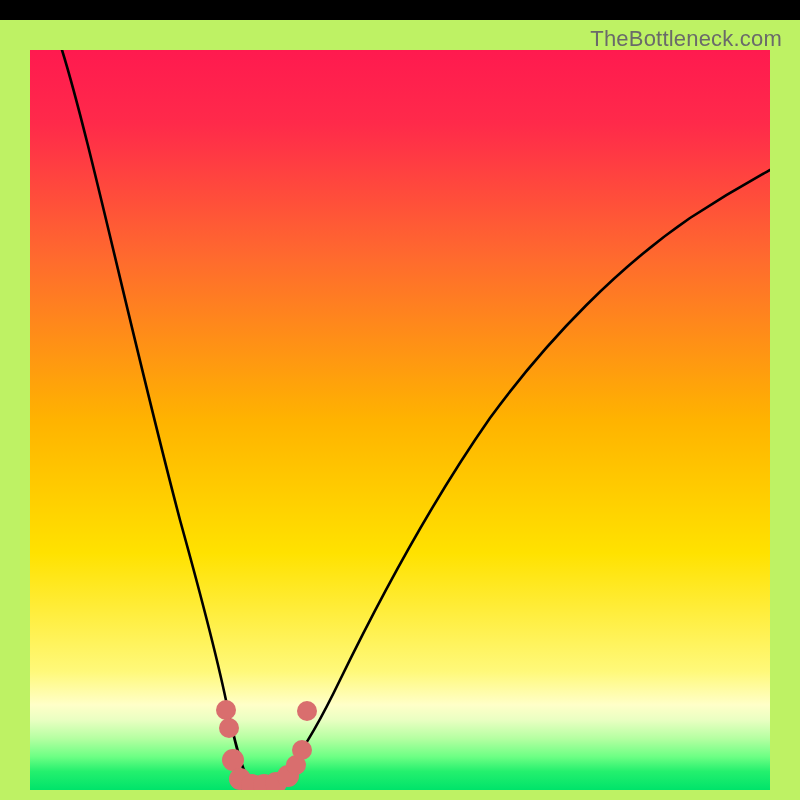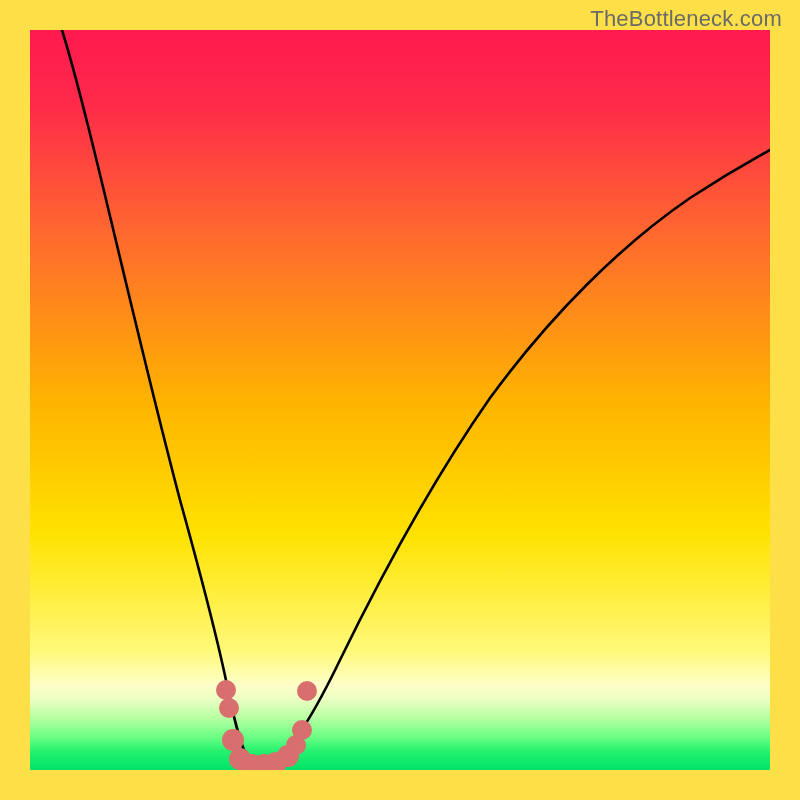--- a/index.html
+++ b/index.html
@@ -7,21 +7,22 @@
     padding: 0;
     width: 800px;
     height: 800px;
     overflow: hidden;
     background: #000;
     font-family: Arial, Helvetica, sans-serif;
   }
   .frame {
     position: absolute;
     inset: 0;
-    background: #fde047;
+    background: #bef264;
+    margin-top: 20px;
   }
   .plot-area {
     position: absolute;
     left: 30px;
     top: 30px;
     width: 740px;
     height: 740px;
     overflow: hidden;
   }
   .plot-svg {

